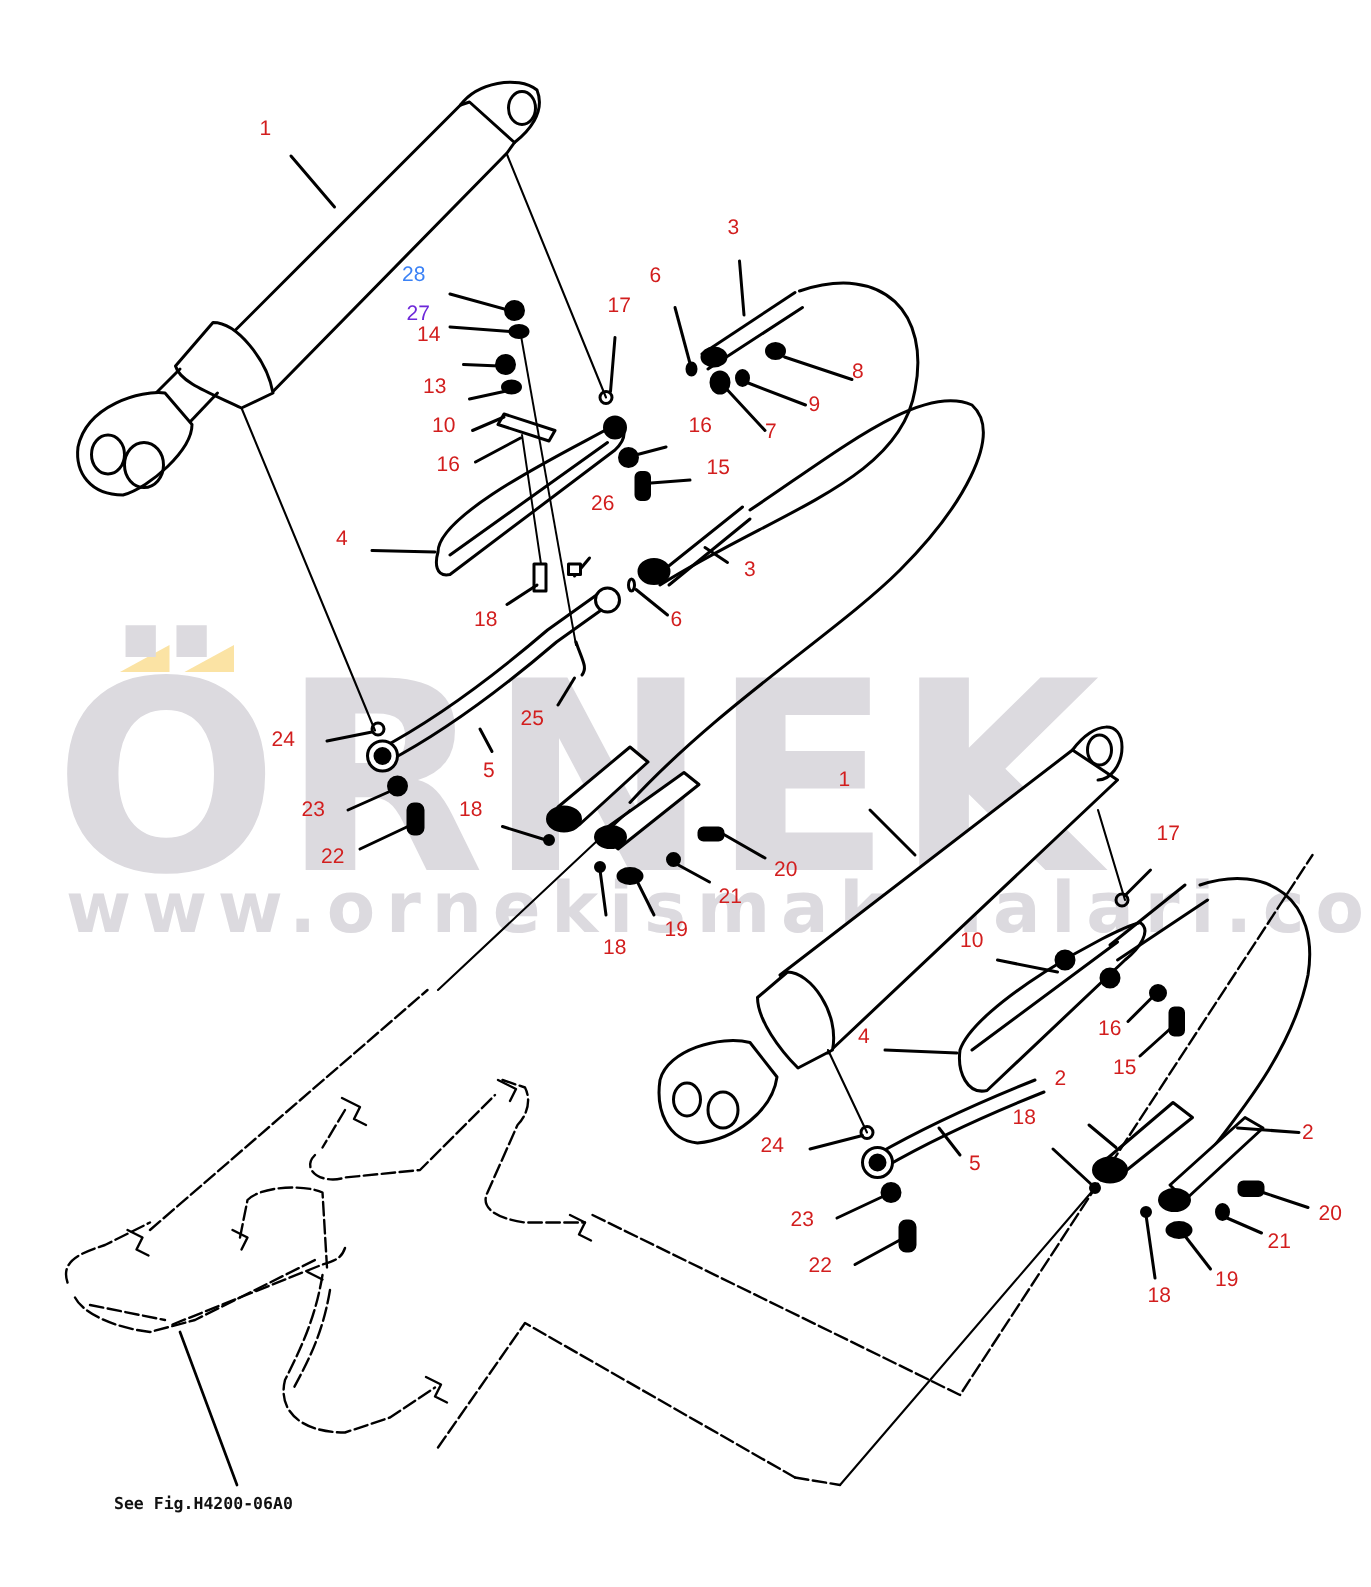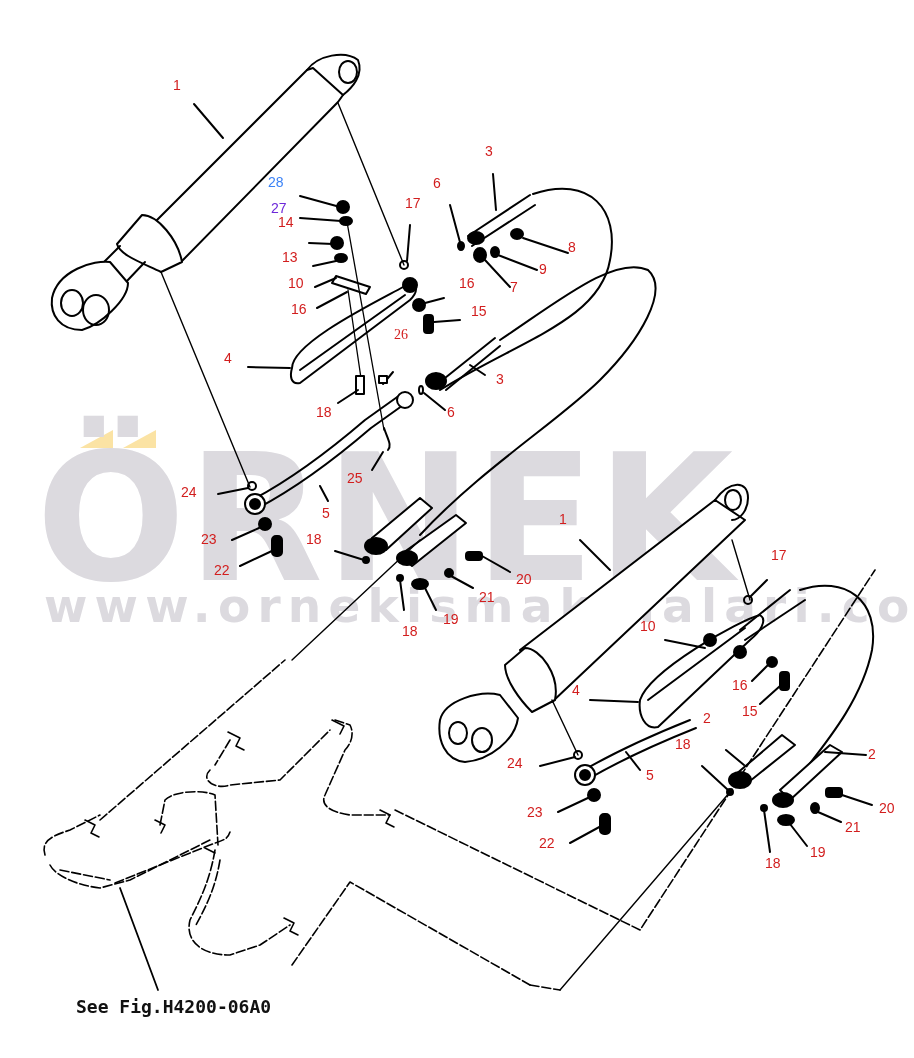--- a/index.html
+++ b/index.html
@@ -6,21 +6,21 @@
   body { width: 914px; height: 1058px; position: relative; overflow: hidden;
          font-family: "Liberation Sans", sans-serif; }
   #stage { position: absolute; left: 0; top: 0; width: 914px; height: 1058px; }
   .wm-text { position: absolute; color: #dcdadf; font-family: "DejaVu Sans", sans-serif;
              font-weight: bold; white-space: nowrap; pointer-events: none; }
   #wm-brand { left: 36px; top: 432px; font-size: 176px; letter-spacing: 2px; line-height: 1; }
   #wm-url { left: 44px; top: 582px; font-size: 47px; letter-spacing: 7.2px; line-height: 1; }
   .callout { position: absolute; color: #d21e1e; font-size: 14px; line-height: 1;
              font-family: "Liberation Sans", sans-serif; }
   #fig-ref { position: absolute; left: 76px; top: 996px; font-family: "DejaVu Sans Mono", monospace;
-             font-size: 18px; font-weight: bold; color: #111; letter-spacing: 0px; }
+             font-size: 11px; font-weight: bold; color: #111; letter-spacing: 0px; }
 </style>
 </head>
 <body>
 
 <div id="stage">
 
   <svg width="914" height="1058" style="position:absolute;left:0;top:0">
     <polygon points="80,448 113,430 113,448" fill="#fbe3a4"></polygon>
     <polygon points="123,448 156,430 156,448" fill="#fbe3a4"></polygon>
   </svg>
@@ -222,21 +222,21 @@
   <div id="callouts">
       <div class="callout" style="left: 173px; top: 78px; color: rgb(210, 30, 30);">1</div>
       <div class="callout" style="left: 268px; top: 175px; color: #3b82f6;">28</div>
       <div class="callout" style="left: 271px; top: 201px; color: #6d28d9;">27</div>
       <div class="callout" style="left: 278px; top: 215px; color: rgb(210, 30, 30);">14</div>
       <div class="callout" style="left: 282px; top: 250px; color: rgb(210, 30, 30);">13</div>
       <div class="callout" style="left: 288px; top: 276px; color: rgb(210, 30, 30);">10</div>
       <div class="callout" style="left: 291px; top: 302px; color: rgb(210, 30, 30);">16</div>
       <div class="callout" style="left: 224px; top: 351px; color: rgb(210, 30, 30);">4</div>
       <div class="callout" style="left: 316px; top: 405px; color: rgb(210, 30, 30);">18</div>
-      <div class="callout" style="left: 394px; top: 328px; color: rgb(210, 30, 30); font-family: Liberation Serif, serif;">26</div>
+      <div class="callout" style="left: 394px; top: 328px; color: rgb(210, 30, 30);">26</div>
       <div class="callout" style="left: 405px; top: 196px; color: rgb(210, 30, 30);">17</div>
       <div class="callout" style="left: 433px; top: 176px; color: rgb(210, 30, 30);">6</div>
       <div class="callout" style="left: 485px; top: 144px; color: rgb(210, 30, 30);">3</div>
       <div class="callout" style="left: 568px; top: 240px; color: rgb(210, 30, 30);">8</div>
       <div class="callout" style="left: 539px; top: 262px; color: rgb(210, 30, 30);">9</div>
       <div class="callout" style="left: 510px; top: 280px; color: rgb(210, 30, 30);">7</div>
       <div class="callout" style="left: 459px; top: 276px; color: rgb(210, 30, 30);">16</div>
       <div class="callout" style="left: 471px; top: 304px; color: rgb(210, 30, 30);">15</div>
       <div class="callout" style="left: 496px; top: 372px; color: rgb(210, 30, 30);">3</div>
       <div class="callout" style="left: 447px; top: 405px; color: rgb(210, 30, 30);">6</div>

